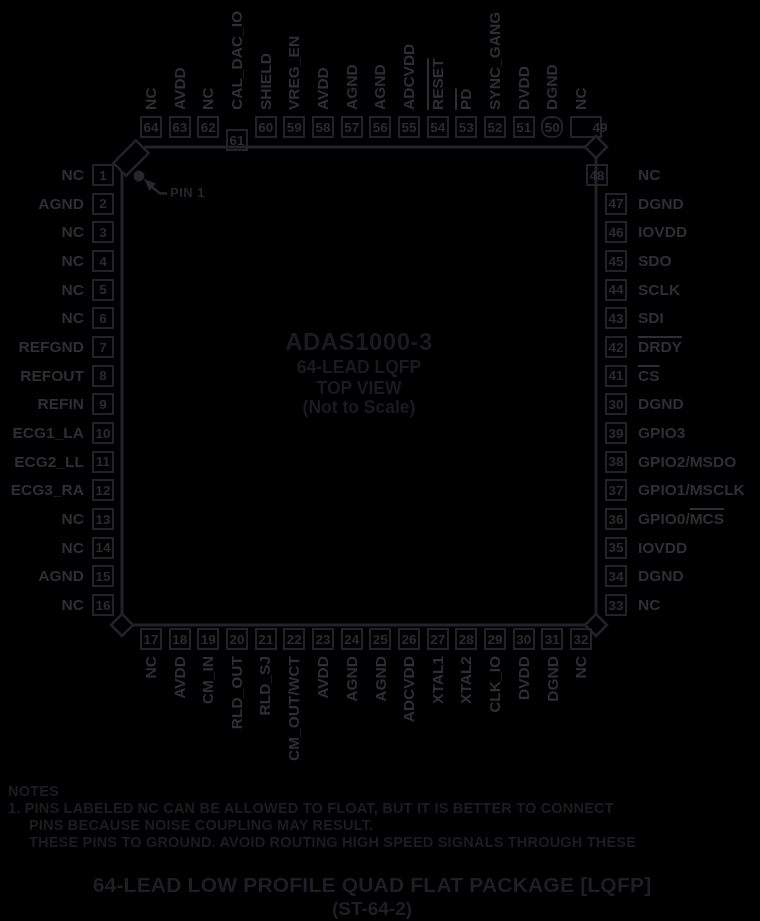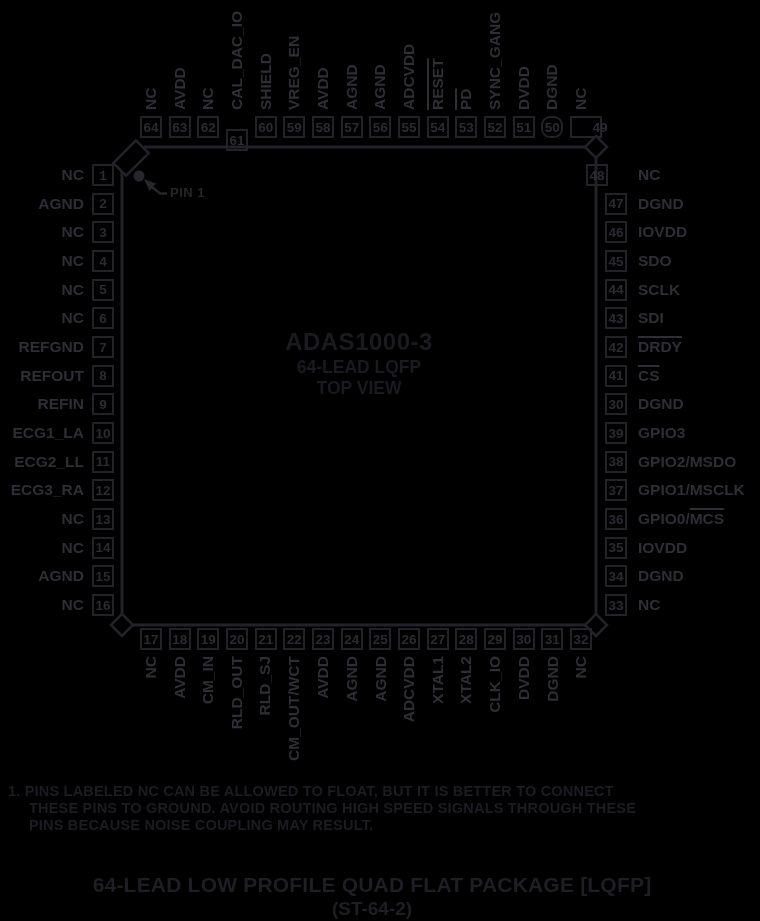--- a/index.html
+++ b/index.html
@@ -68,20 +68,21 @@
 
     <circle cx="139" cy="176" r="5.5" fill="var(--marker)"></circle>
     <polygon points="144,179 156,183.5 149.5,191" fill="var(--marker)"></polygon>
     <path d="M152,187 L160,193.5 L167,193.5" fill="none" stroke="var(--marker)" stroke-width="2.5"></path>
   </svg>
 
   <div id="chip-center">
     <div id="chip-title">ADAS1000-3</div>
     <div id="chip-sub">64-LEAD LQFP</div>
     <div id="chip-view1">TOP VIEW</div>
+    <div id="chip-view2">(Not to Scale)</div>
   </div>
 
   <div id="pin1-label">PIN 1</div>
 
   <div id="pins">
       <div class="pinbox" style="left: 140px; top: 116px;">64</div>
       <div class="vlabel vtop" style="left: 142px; top: 110px;">NC</div>
       <div class="pinbox" style="left: 168.667px; top: 116px;">63</div>
       <div class="vlabel vtop" style="left: 170.667px; top: 110px;">AVDD</div>
       <div class="pinbox" style="left: 197.333px; top: 116px;">62</div>
@@ -204,23 +205,24 @@
       <div class="hlabel hright" style="top: 510px;">GPIO0/<span class="bar">MCS</span></div>
       <div class="pinbox" style="left: 605px; top: 536.667px;">35</div>
       <div class="hlabel hright" style="top: 538.667px;">IOVDD</div>
       <div class="pinbox" style="left: 605px; top: 565.334px;">34</div>
       <div class="hlabel hright" style="top: 567.334px;">DGND</div>
       <div class="pinbox" style="left: 605px; top: 594px;">33</div>
       <div class="hlabel hright" style="top: 596px;">NC</div>
     </div>
 
   <div id="notes">
+    <div>NOTES</div>
     <div>1. PINS LABELED NC CAN BE ALLOWED TO FLOAT, BUT IT IS BETTER TO CONNECT</div>
+    <div class="note-indent">PINS BECAUSE NOISE COUPLING MAY RESULT.</div>
     <div class="note-indent">THESE PINS TO GROUND. AVOID ROUTING HIGH SPEED SIGNALS THROUGH THESE</div>
-    <div class="note-indent">PINS BECAUSE NOISE COUPLING MAY RESULT.</div>
   </div>
 
   <div id="caption">
     <div id="caption-line1">64-LEAD LOW PROFILE QUAD FLAT PACKAGE [LQFP]</div>
     <div id="caption-line2">(ST-64-2)</div>
   </div>
 
 </div>
 
 </body></html>

